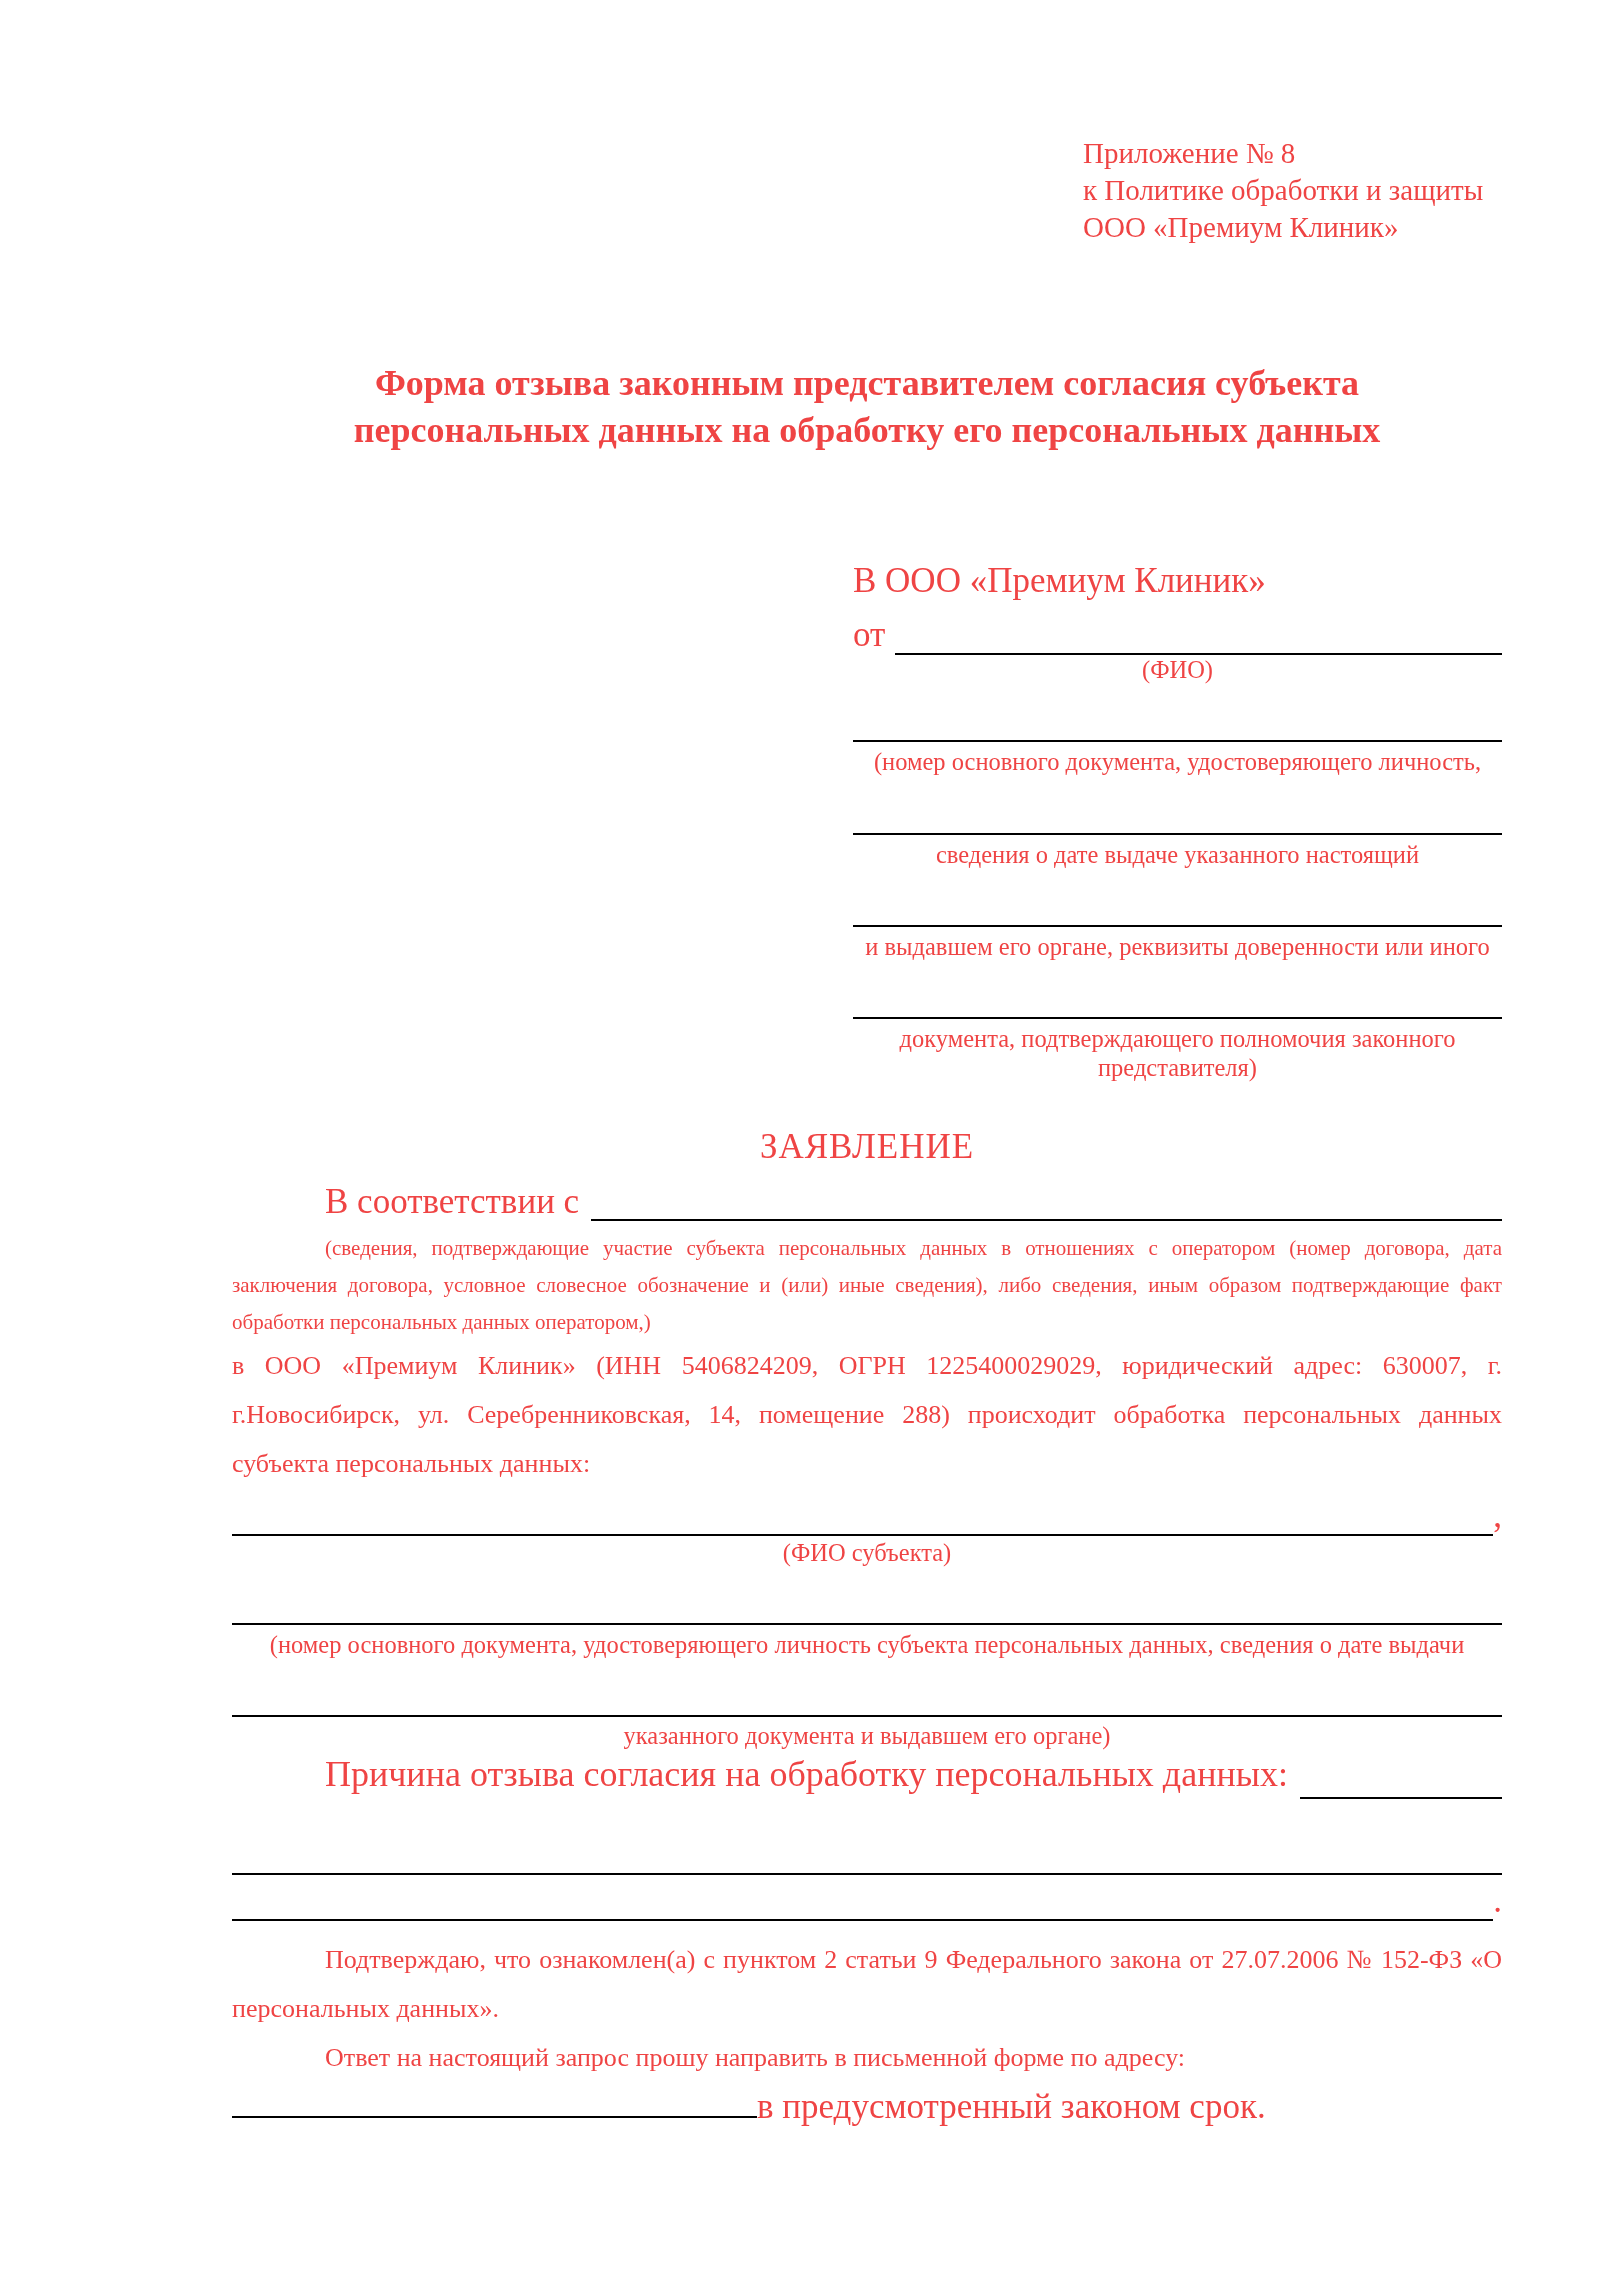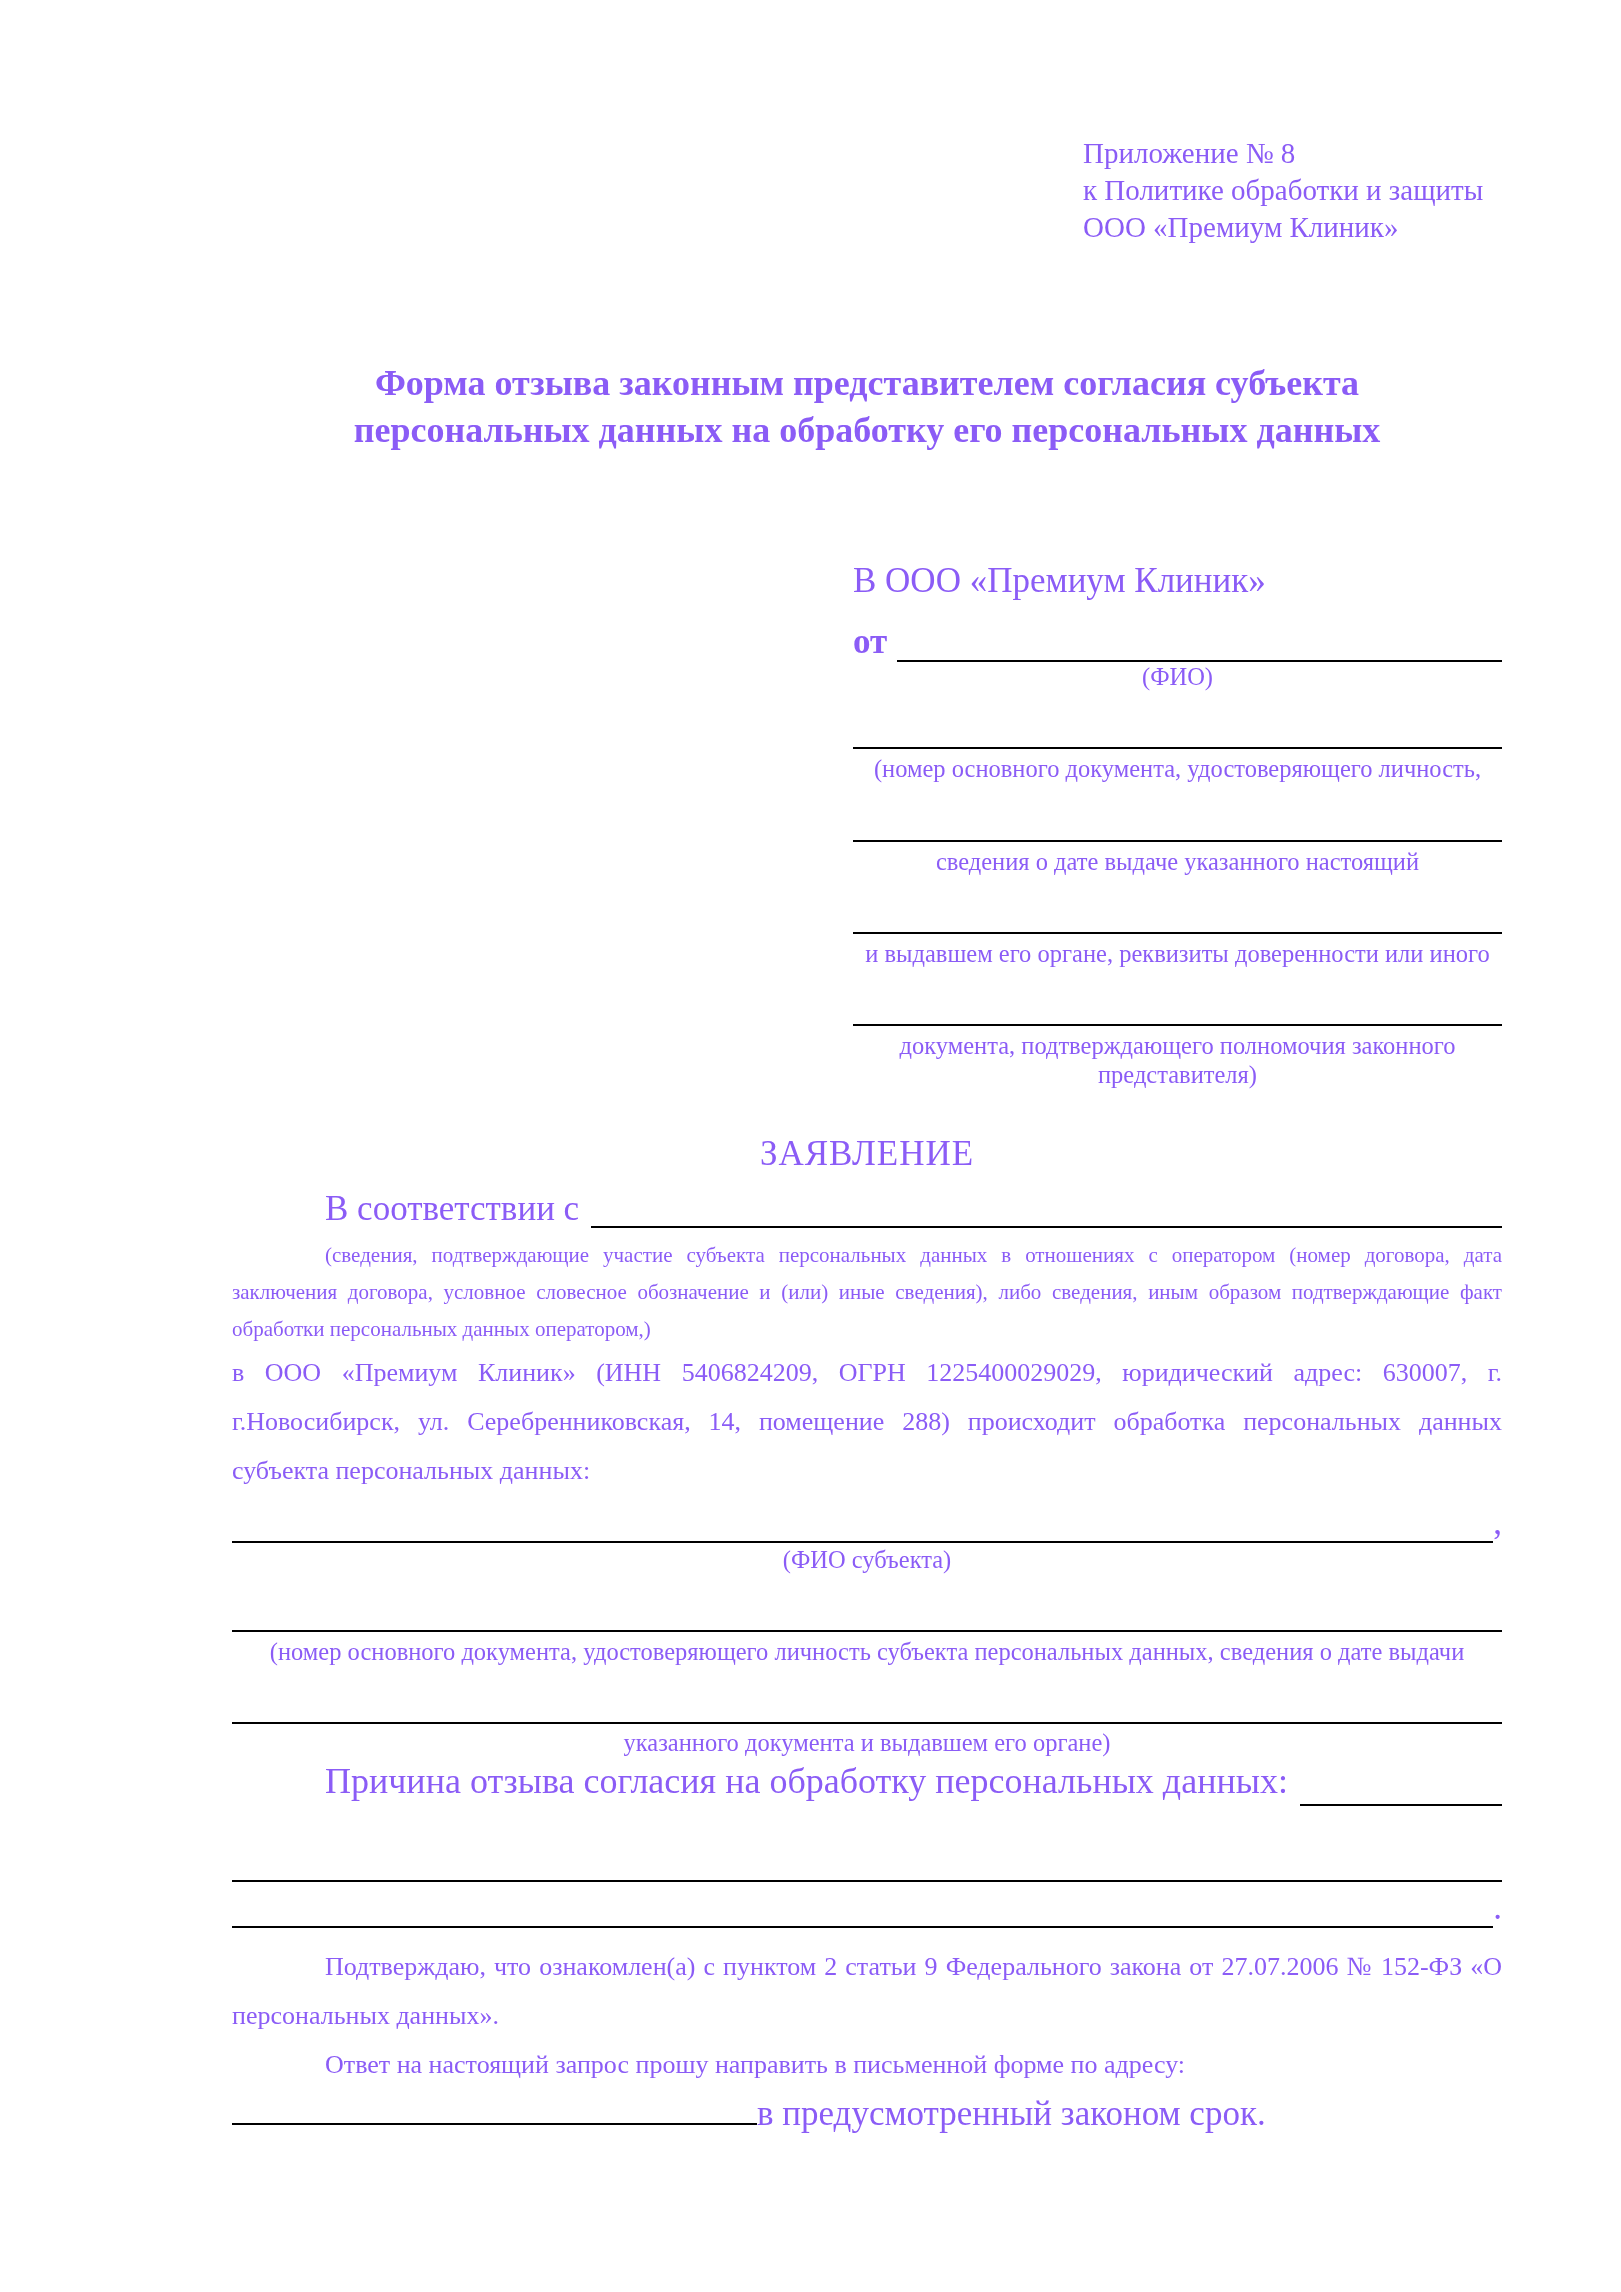--- a/index.html
+++ b/index.html
@@ -1,36 +1,36 @@
 <!DOCTYPE html>
 <html><head>
 <meta charset="utf-8">
 <style>
   * { margin:0; padding:0; box-sizing:border-box; }
   html,body { background:#ffffff; }
   .page {
     position:relative;
     width:1621px; height:2293px;
-    background:#ffffff; color:#8b5cf6;
+    background:#ffffff; color:#ef4444;
     font-family:"Liberation Serif","DejaVu Serif",serif;
     font-size:35px;
     padding:135px 119px 0 232px;
     overflow:hidden;
   }
   .appendix { margin-left:851px; font-size:29px; line-height:37px; }
   .doc-title {
     margin:114px auto 0 auto;
     max-width:1157px;
     font-size:36px; font-weight:bold;
     text-align:center; line-height:47px;
   }
   .addressee { margin-top:104px; margin-left:621px; width:649px; }
   .addr-to { font-size:35px; line-height:45px; }
   .row { display:flex; align-items:flex-end; }
-  .addr-from { margin-top:19px;font-weight:bold; }
+  .addr-from { margin-top:12px; }
   .addr-from .lead { margin-right:9.8px; white-space:nowrap; }
   .blank { flex:1 1 auto; border-bottom:2.9px solid #000; height:39px; }
   .cap { font-size:24.5px; line-height:29px; text-align:center; }
   .field { margin-top:31px; }
   .field .bline { border-bottom:2.9px solid #000; height:27.4px; margin-bottom:4.9px; }
   .statement-heading { margin-top:45px; text-align:center; font-size:35px; letter-spacing:1px; }
   .accordance { margin-top:9.8px; padding-left:93px; font-size:35px; line-height:49px;align-items:center; }
   .accordance .lead { margin-right:11.8px; white-space:nowrap; }
   .note { margin-top:3.9px; font-size:21px; line-height:37px; text-align:justify; text-indent:93px; }
   .para { font-size:26px; line-height:49px; text-align:justify; }

